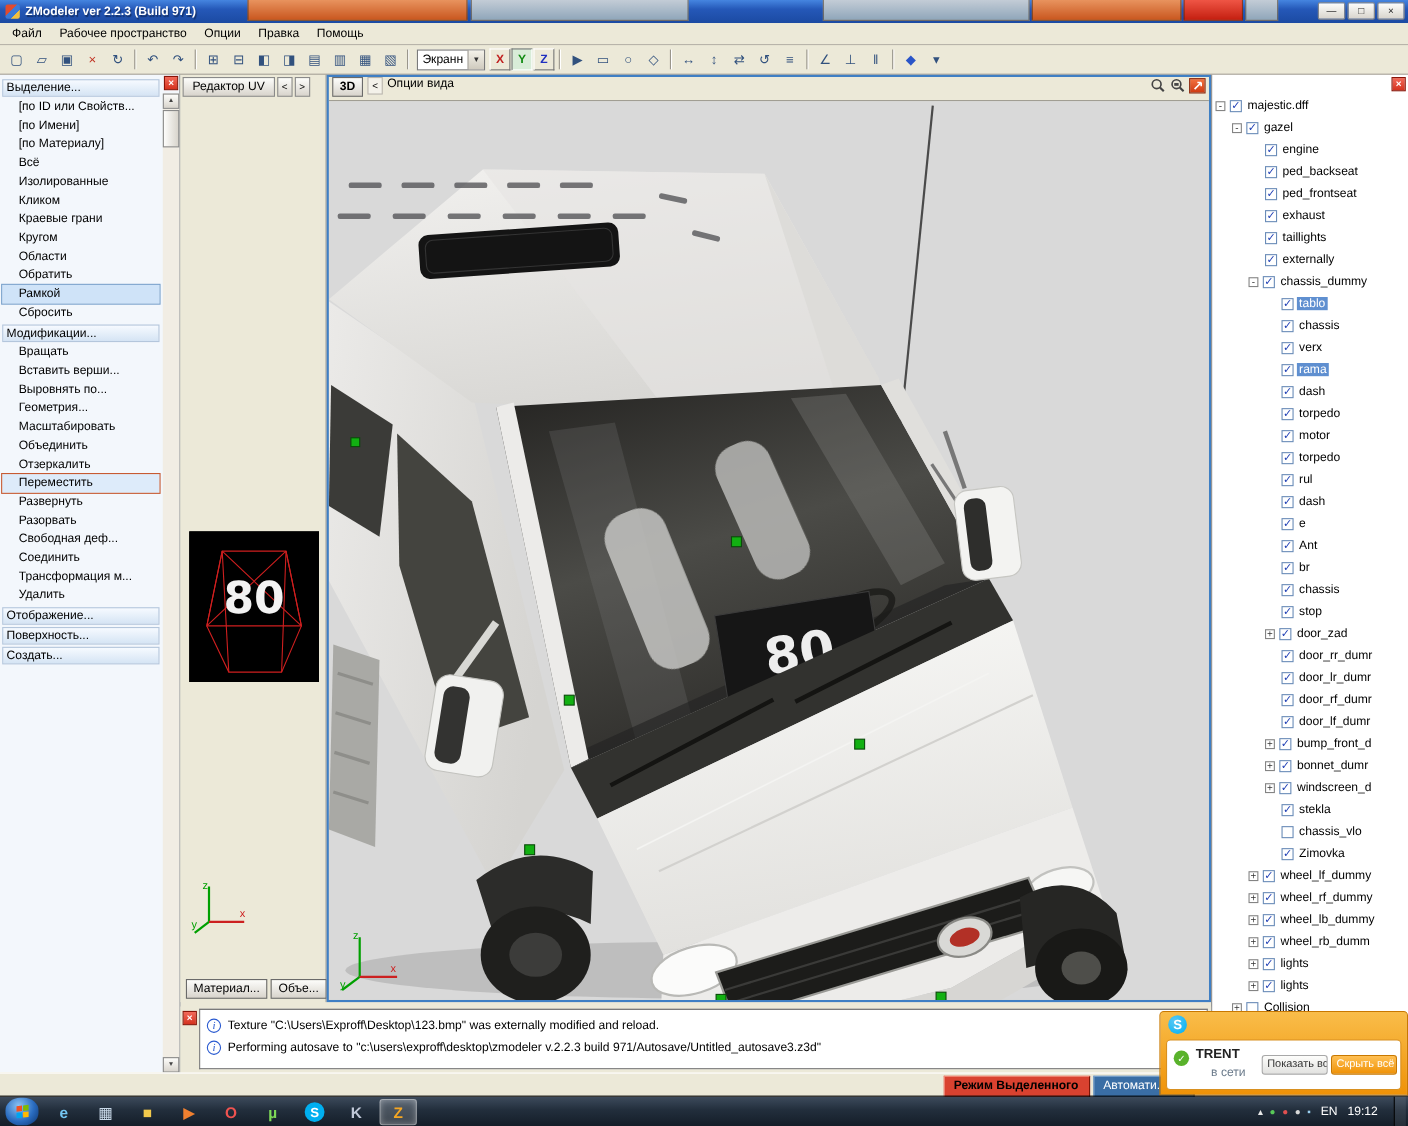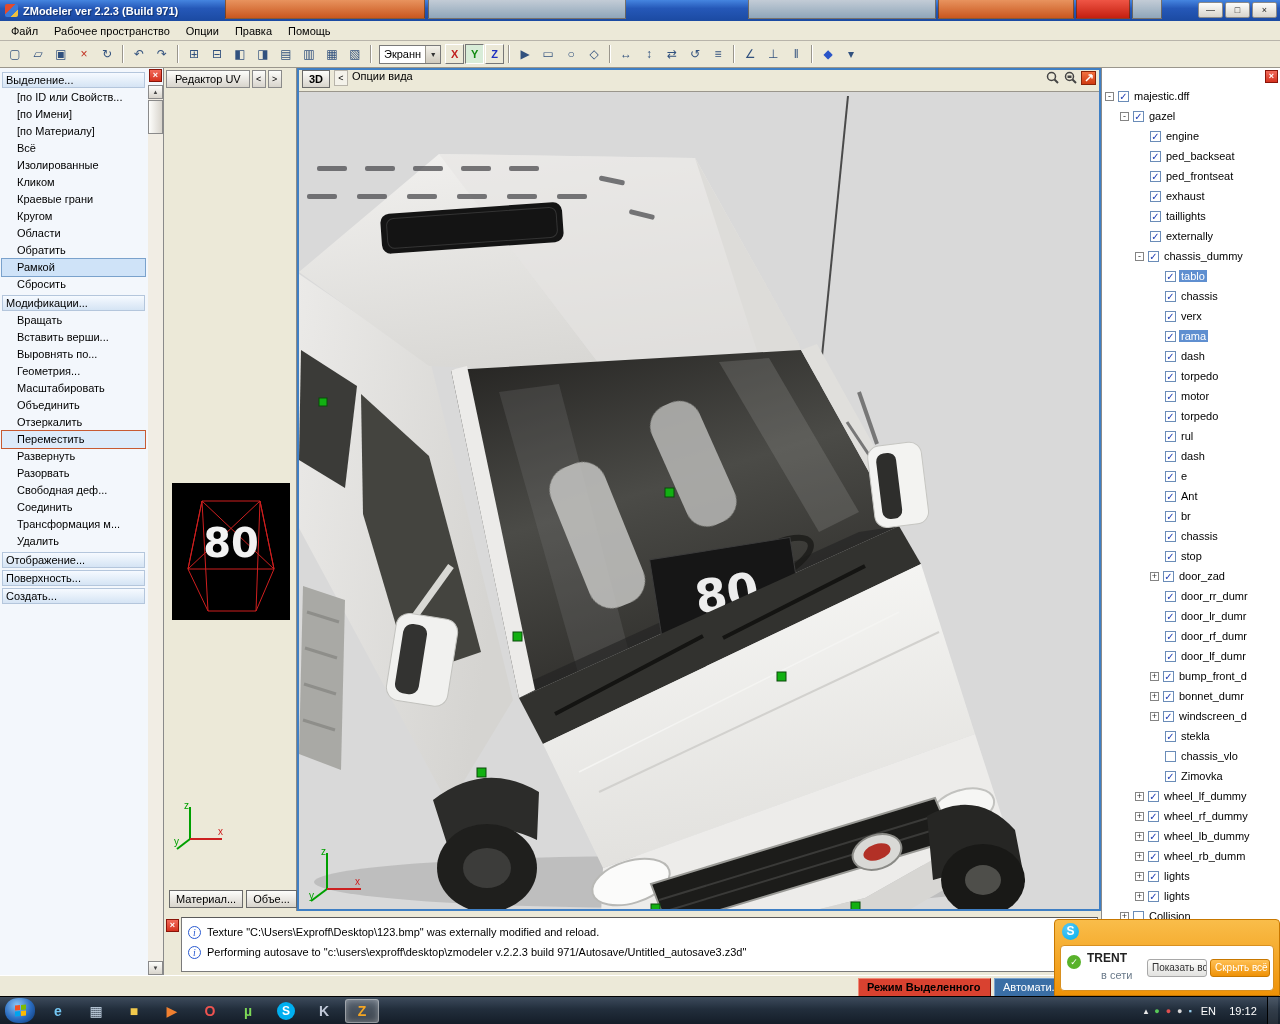--- a/index.html
+++ b/index.html
@@ -110,21 +110,21 @@
   .win-flag{display:grid;grid-template-columns:5px 5px;grid-template-rows:5px 5px;gap:1px;transform:skewY(-6deg)}
   .win-flag span{display:block}
   .tk-apps{display:flex;gap:4px;align-items:center}
   .tk-app{width:34px;height:24px;border-radius:3px;display:flex;align-items:center;justify-content:center;border:1px solid transparent}
   .tk-app.active{background:rgba(255,255,255,.18);border-color:rgba(255,255,255,.45);box-shadow:inset 0 0 6px rgba(255,255,255,.35)}
   .tk-glyph{font-size:14px;font-weight:bold;color:#dfe6ee;line-height:18px}
   .tk-glyph.skype{background:#00aff0;color:#fff;border-radius:50%;width:18px;height:18px;text-align:center;font-size:12px}
   .tray{margin-left:auto;display:flex;align-items:center;gap:6px;padding-right:2px;color:#eee}
   .tray-ico{font-size:9px;line-height:12px}
   .tk-lang{font-size:11px;color:#fff;padding:0 3px}
-  .tk-clock{font-size:11px;color:#fff;width:36px;text-align:center}
+  .tk-clock{font-size:11px;color:#fff;width:36px;text-align:left}
   .show-desktop{width:11px;height:28px;border-left:1px solid #000;background:rgba(255,255,255,.08)}
 </style>
 </head>
 <body>
 
 <div id="screen">
 
   <div class="titlebar">
     <span class="app-ico"></span>
     <span class="title-text">ZModeler ver 2.2.3 (Build 971)</span>

